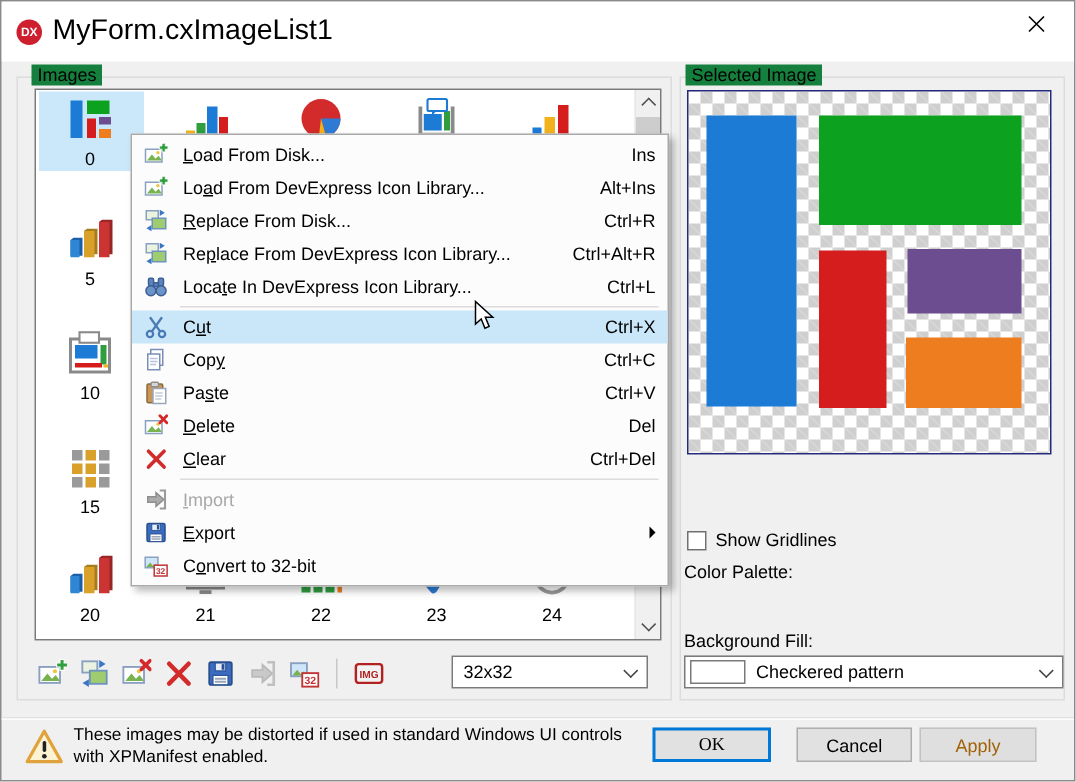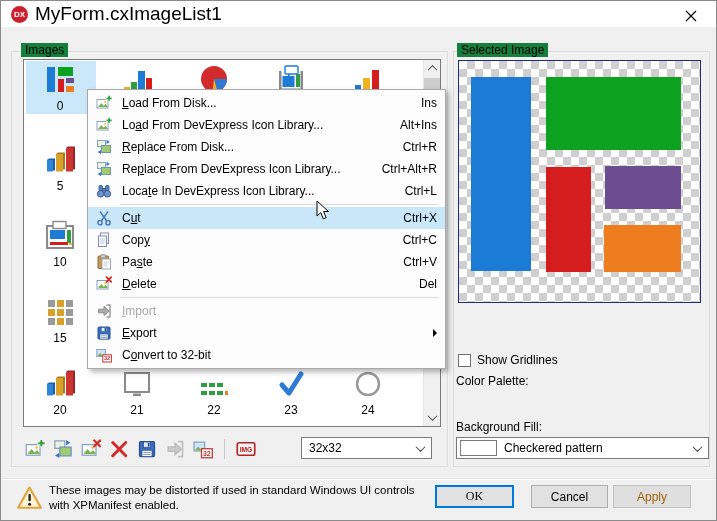--- a/index.html
+++ b/index.html
@@ -1,21 +1,21 @@
 <!DOCTYPE html>
 <html><head>
 <meta charset="utf-8">
 <style>
   * { box-sizing: border-box; margin: 0; padding: 0; }
   html,body { background:#cfcfcf; }
   body { font-family: "Liberation Sans", "DejaVu Sans", sans-serif; font-size:12px; color:#000; }
   .dialog { position:relative; width:717px; height:521px; background:#F0F0F0; border:1px solid #8a8a8a; overflow:hidden; }
 
   
-  .titlebar { position:absolute; left:0; top:0; right:0; height:26px; background:#FFFFFF; display:flex; align-items:center; }
+  .titlebar { position:absolute; left:0; top:0; right:0; height:40px; background:#FFFFFF; display:flex; align-items:center; }
   .dx-logo { width:17px; height:17px; border-radius:50%; background:#CE1F2F; color:#fff; font-weight:bold; font-size:8px; display:flex; align-items:center; justify-content:center; margin-left:10px; }
   .title-text { margin-left:7px; font-size:19px; }
   .close-btn { position:absolute; right:8px; top:0; width:34px; height:30px; display:flex; align-items:center; justify-content:center; }
 
   
   .groupbox { position:absolute; border:1px solid #DCDCDC; }
   .groupbox-label { position:absolute; background:#15803d; padding:0 4px; font-size:12px; z-index:2; }
 
   
   .listbox { position:absolute; left:22px; top:58px; width:418px; height:368px; background:#fff; border:1px solid #7A7A7A; overflow:hidden; }
@@ -425,20 +425,32 @@
             <circle cx="9.3" cy="6.8" r="1.1" fill="#F0C33C"></circle>
             <g stroke="#D42A2A" stroke-width="1.9" stroke-linecap="round">
               <path d="M10.6 1.2 L15.2 5.8"></path>
               <path d="M15.2 1.2 L10.6 5.8"></path>
             </g>
           </svg>
         </span>
         <span class="menu-label"><u>D</u>elete</span>
         <span class="menu-short">Del</span>
       </div>
+      <div class="menu-row">
+        <span class="menu-ico">
+          <svg width="16" height="16" viewBox="0 0 16 16">
+            <g stroke="#D22B2B" stroke-width="2.4" stroke-linecap="round">
+              <path d="M3 2.8 L13.4 13.4"></path>
+              <path d="M13.4 2.8 L3 13.4"></path>
+            </g>
+          </svg>
+        </span>
+        <span class="menu-label"><u>C</u>lear</span>
+        <span class="menu-short">Ctrl+Del</span>
+      </div>
       <div class="menu-sep"></div>
       <div class="menu-row disabled">
         <span class="menu-ico">
           <svg width="16" height="16" viewBox="0 0 16 16">
             <path d="M2.5 6.2 h5.5 V3.4 l5.2 4.6 -5.2 4.6 V9.8 H2.5 Z" fill="#ABABAB" stroke="#8E8E8E"></path>
             <path d="M10.5 2 h3.5 v12 h-3.5" fill="none" stroke="#9A9A9A" stroke-width="1.4"></path>
           </svg>
         </span>
         <span class="menu-label"><u>I</u>mport</span>
       </div>

